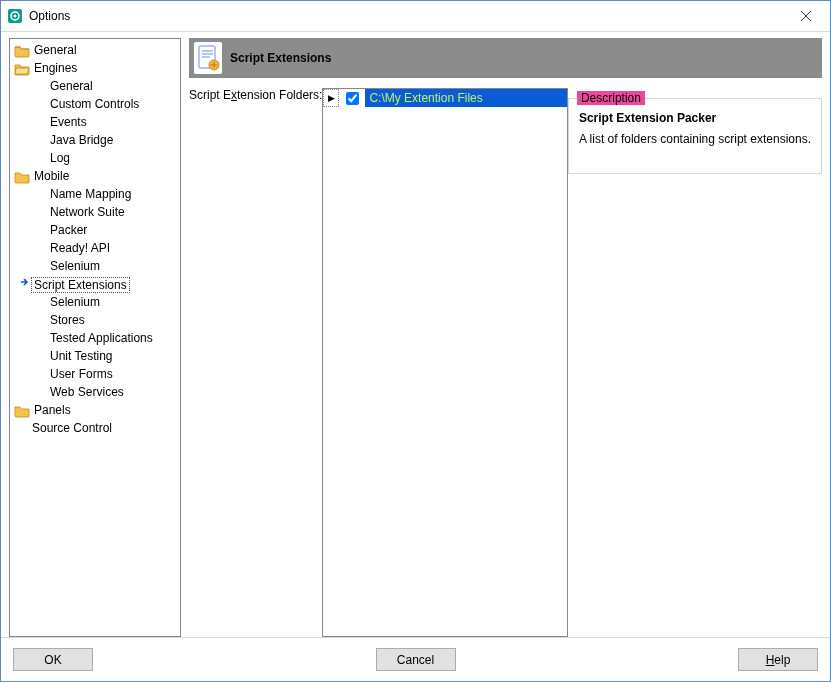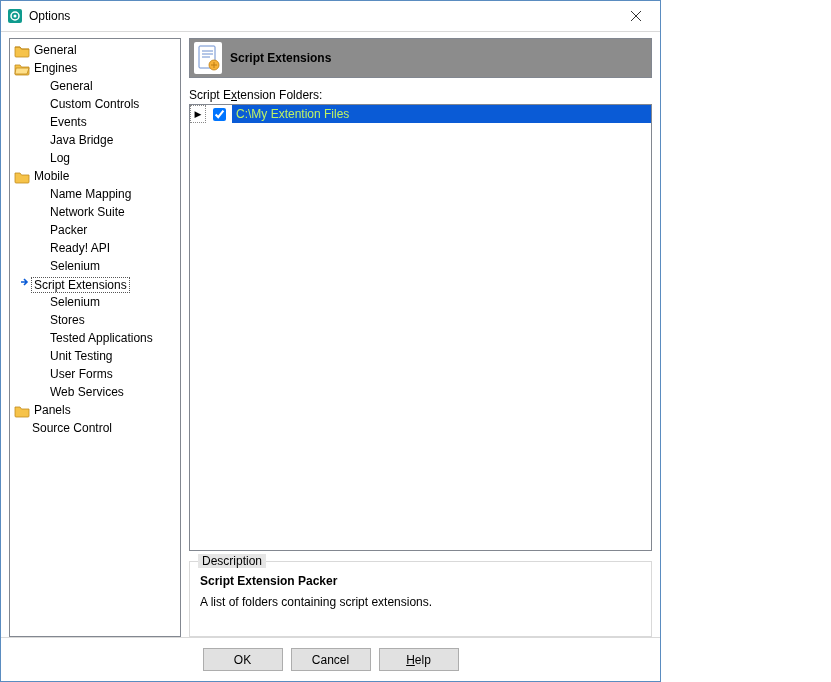--- a/index.html
+++ b/index.html
@@ -4,21 +4,21 @@
 <style>
   html, body {
     margin: 0;
     padding: 0;
     font-family: "Segoe UI", Tahoma, sans-serif;
     font-size: 12px;
     color: #000;
     background: #fff;
   }
   .window {
-    width: 661px;
+    width: 831px;
     height: 682px;
     border: 1px solid #5a8cc0;
     box-sizing: border-box;
     display: flex;
     flex-direction: column;
     background: #fff;
   }
   
   .titlebar {
     height: 30px;
@@ -122,21 +122,20 @@
     border-radius:2px;
   }
   .header-bar .header-title {
     font-weight: bold;
     font-size: 12px;
     color: #000;
   }
   .main-area {
     flex: 1;
     display: flex;
-    flex-direction: column;
     min-height: 0;
     padding-top: 10px;
   }
   .folders-label {
     margin-bottom: 2px;
   }
   .folders-label .u { text-decoration: underline; }
   .folders-row {
     flex: 1;
     display: flex;
@@ -208,34 +207,34 @@
     border: 1px solid #d9d9d9;
     padding: 8px 10px 10px 10px;
     position: relative;
     height: 76px;
     box-sizing: border-box;
   }
   .desc-group .legend {
     position: absolute;
     top: -8px;
     left: 8px;
-    background: #e5e5e5;
+    background: #ec4899;
     padding: 0 4px;
     color: #000;
   }
   .desc-title { font-weight: bold; margin-top: 4px; }
   .desc-text { margin-top: 7px; }
 
   
   .footer {
     border-top: 1px solid #d9d9d9;
     height: 44px;
     display: flex;
     align-items: center;
-    justify-content: center;
+    justify-content: space-between;
     gap: 8px;
     padding: 0 12px;
     box-sizing: border-box;
   }
   .footer .btn { width: 80px; }
 
 </style>
 </head>
 <body>
 

